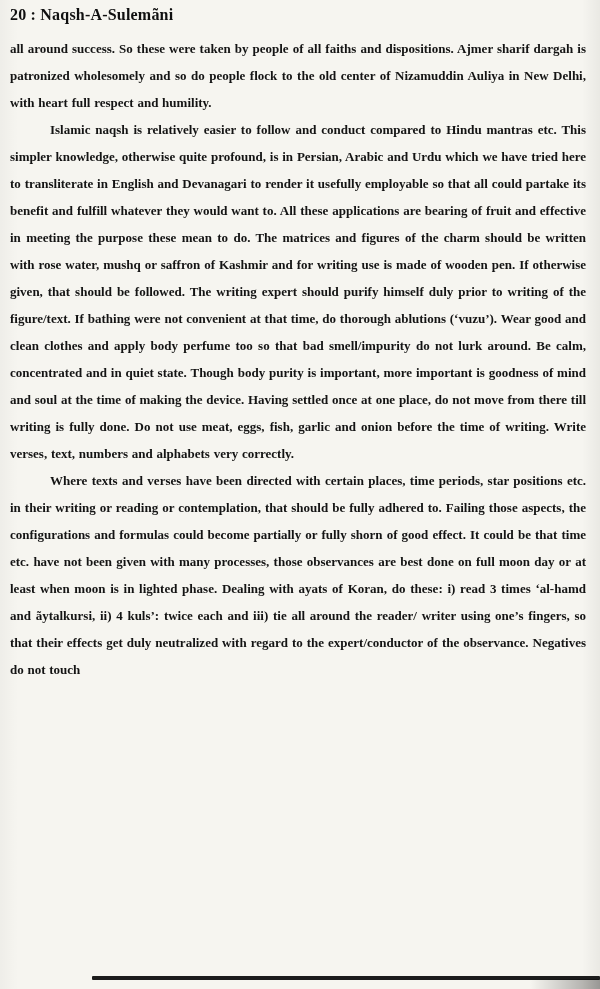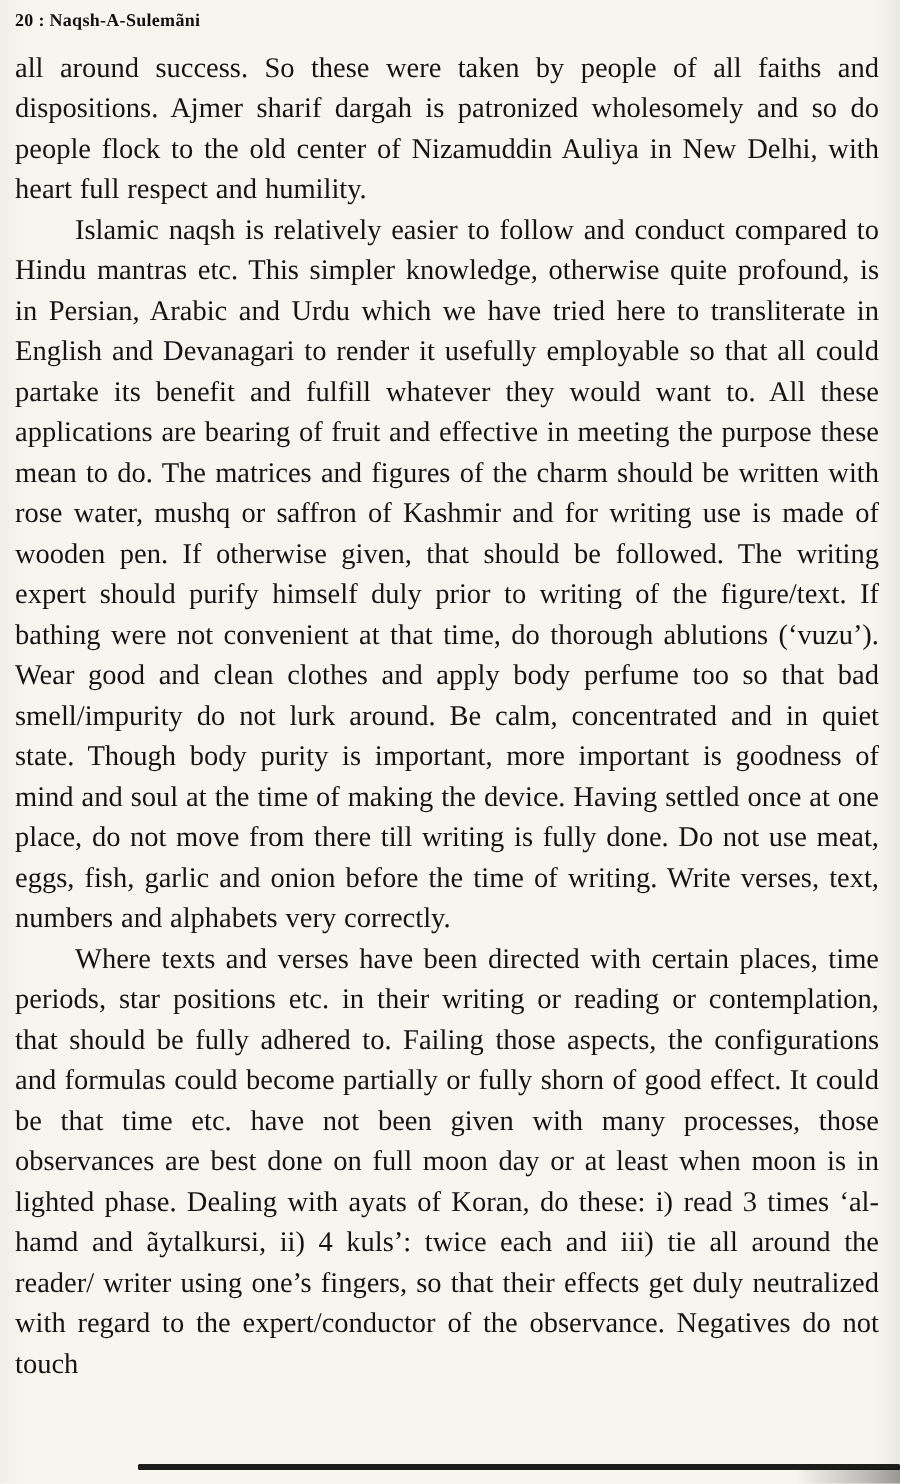--- a/index.html
+++ b/index.html
@@ -18,32 +18,33 @@
     width: 600px;
     height: 989px;
     padding: 6px 14px 0 10px;
     font-family: "Liberation Serif", serif;
     color: #141414;
     background:
       linear-gradient(90deg, rgba(0,0,0,0.03) 0%, rgba(0,0,0,0) 3%, rgba(0,0,0,0) 97%, rgba(0,0,0,0.05) 100%),
       #f6f5f0;
   }
   .header {
-    font-size: 12px;
+    font-size: 16px;
     font-weight: bold;
     letter-spacing: 0.2px;
     margin: 0 0 11px 0;
     color: #101010;
   }
   .para {
-    font-size: 19px;
+    font-size: 13px;
     line-height: 27px;
     text-align: justify;
     margin: 0;
     word-spacing: 0.5px;
+    font-weight: bold;
   }
   .para.indent {
     text-indent: 40px;
   }
   .scan-edge-bottom {
     position: absolute;
     left: 92px;
     right: 0;
     bottom: 9px;
     height: 4px;

